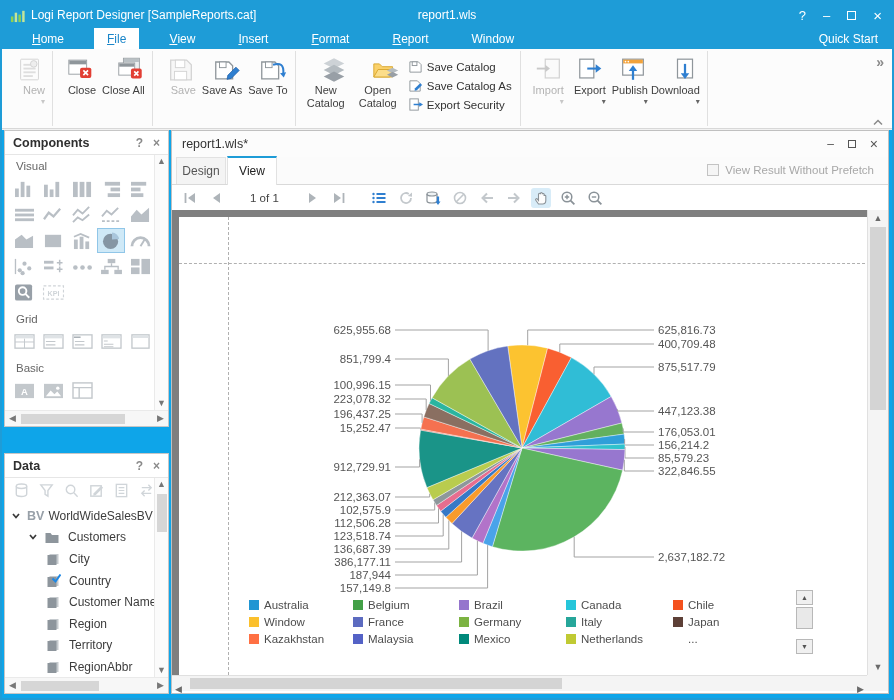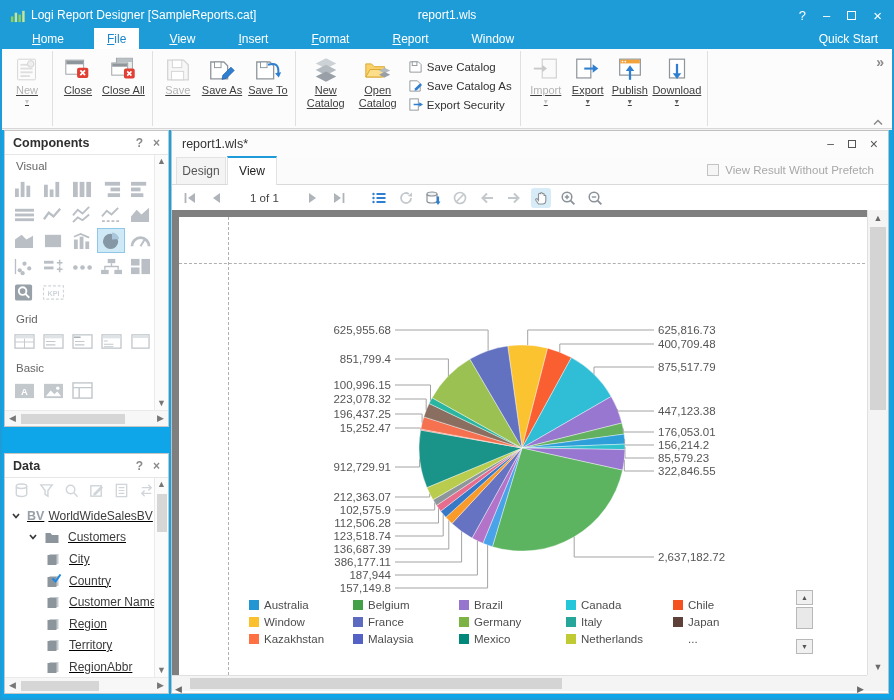--- a/index.html
+++ b/index.html
@@ -18,21 +18,21 @@
   
   .menubar { position:absolute; left:0; top:26px; right:0; height:21px; background:#1e9cd7; display:flex; align-items:stretch; color:#fff; font-size:12px; }
   .menu-item { padding:3px 13px; margin-left:17px; display:flex; align-items:center; }
   .menu-item.selected { background:#fff; color:#1b86c9; }
   .menu-item .u { text-decoration:underline; }
   .quickstart { margin-left:auto; padding:3px 14px; display:flex; align-items:center; }
 
   
   .ribbon { position:absolute; left:0; top:47px; right:0; height:80px; background:#fcfcfc; border-bottom:1px solid #d8d8d8; display:flex; align-items:stretch; padding:2px 0; }
   .rgroup { display:flex; align-items:flex-start; border-right:1px solid #e0e0e0; padding:2px 4px; }
-  .rbtn { display:flex; flex-direction:column; align-items:center; padding:3px 3px 0; max-width:52px; min-width:42px; font-size:11px; color:#3f3f3f;text-decoration:underline; }
+  .rbtn { display:flex; flex-direction:column; align-items:flex-end; padding:3px 3px 0; max-width:52px; min-width:42px; font-size:11px; color:#3f3f3f; }
   .rbtn svg { width:30px; height:27px; margin-bottom:1px; flex:none; }
   .rbtn .lbl { text-align:center; line-height:1.15; }
   .rbtn.disabled .lbl { color:#b3b3b3; }
   .rbtn .caret { font-size:8px; color:#666; line-height:1; margin-top:1px; }
   .rbtn.disabled .caret { color:#c7c7c7; }
   .rstack { display:flex; flex-direction:column; justify-content:center; padding:4px 2px; }
   .srow { display:flex; align-items:center; gap:4px; font-size:11.5px; color:#333; padding:2px 2px; }
   .srow svg { width:15px; height:15px; flex:none; }
   .ribbon-overflow { position:absolute; right:8px; top:52px; color:#8a8a8a; font-size:14px; font-weight:bold; }
   .ribbon-collapse { position:absolute; right:8px; top:110px; }
@@ -60,21 +60,21 @@
   .mini-vscroll .up { position:absolute; top:2px; left:2px; }
   .mini-vscroll .down { position:absolute; bottom:2px; left:2px; }
   .mini-hscroll { position:absolute; left:0; right:0; bottom:0; height:16px; background:#f7f7f7; border-top:1px solid #eaeaea; }
   .mini-hscroll .thumb { position:absolute; top:3px; height:10px; background:#d6d6d6; }
   .arrowglyph { color:#777; font-size:9px; line-height:1; }
   .mini-hscroll .left { position:absolute; left:4px; top:3px; }
   .mini-hscroll .right { position:absolute; right:4px; top:3px; }
 
   .data-toolbar { display:flex; gap:8px; padding:4px 0 2px 8px; align-items:center; }
   .data-toolbar svg { width:17px; height:17px; }
-  .data-tree { position:absolute; left:0; top:51px; right:14px; bottom:16px; overflow:hidden;text-decoration:underline; }
+  .data-tree { position:absolute; left:0; top:51px; right:14px; bottom:16px; overflow:hidden; }
   .tree-row { height:21.6px; display:flex; align-items:center; font-size:12px; color:#3c3c3c; white-space:nowrap; }
   .tree-row svg.exp { width:10px; height:10px; margin-right:3px; flex:none; }
   .tree-row svg.ticon { width:16px; height:16px; margin-right:4px; flex:none; }
   .bvmark { font-weight:bold; color:#98a0a8; font-size:12.5px; margin-right:4px; }
   .dp-vscroll { position:absolute; right:0; top:24px; bottom:16px; width:14px; background:#fbfbfb; border-left:1px solid #eaeaea; }
   .dp-vscroll .thumb { position:absolute; left:2px; top:16px; width:10px; height:38px; background:#d6d6d6; }
 
   
   .doc { position:absolute; left:169px; top:0px; right:3px; bottom:4px; background:#fff; border:1px solid #c0c0c0; }
   .doc-titlebar { height:26px; display:flex; align-items:center; padding:0 10px; font-size:12.5px; color:#333; background:#fcfcfc; }

